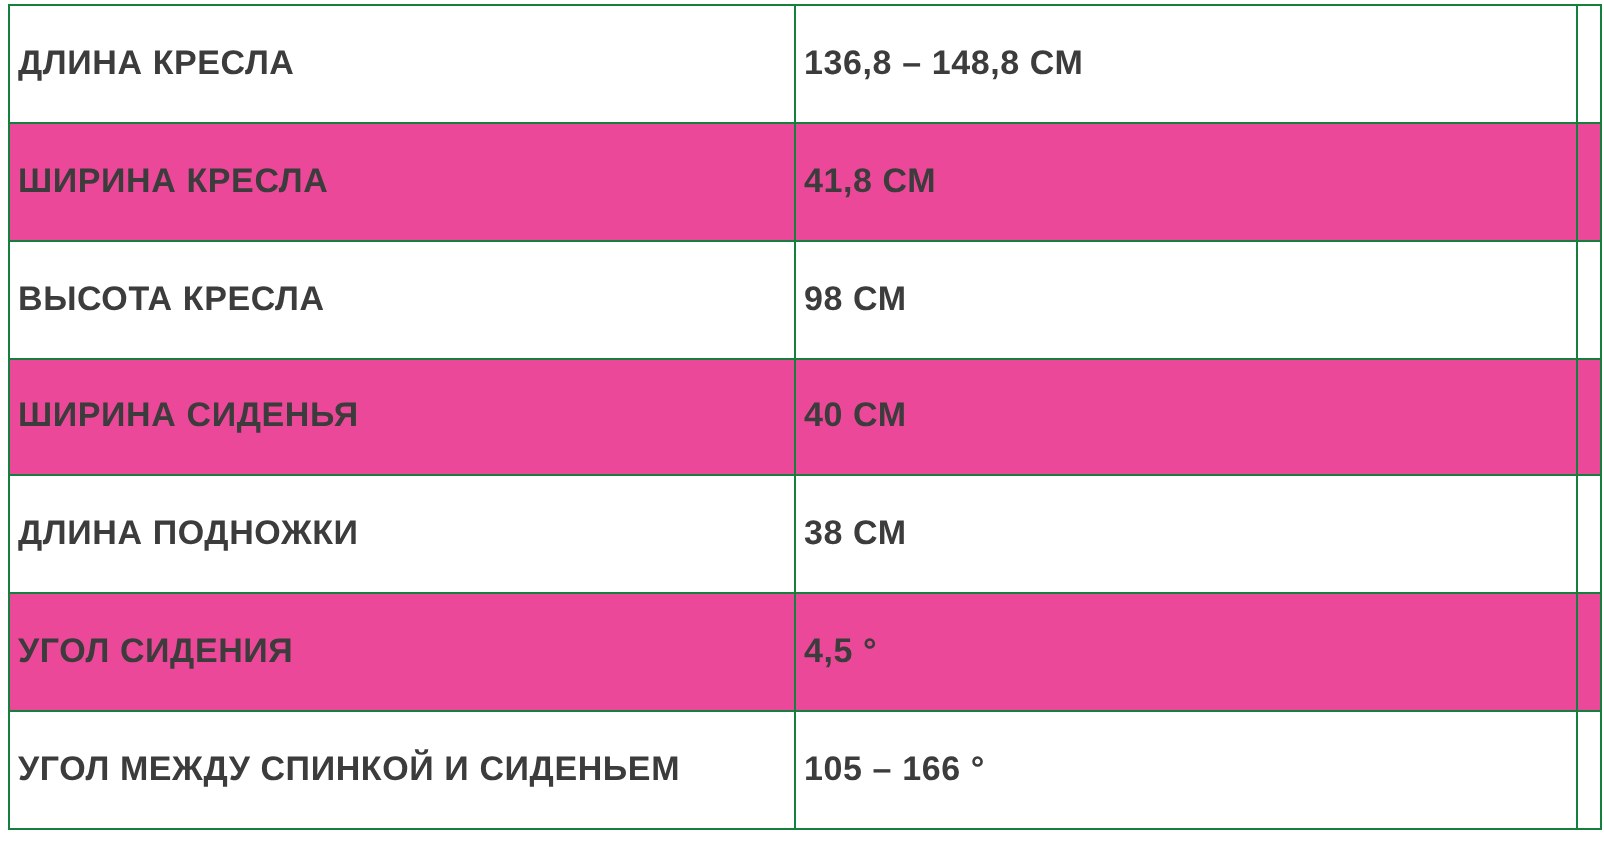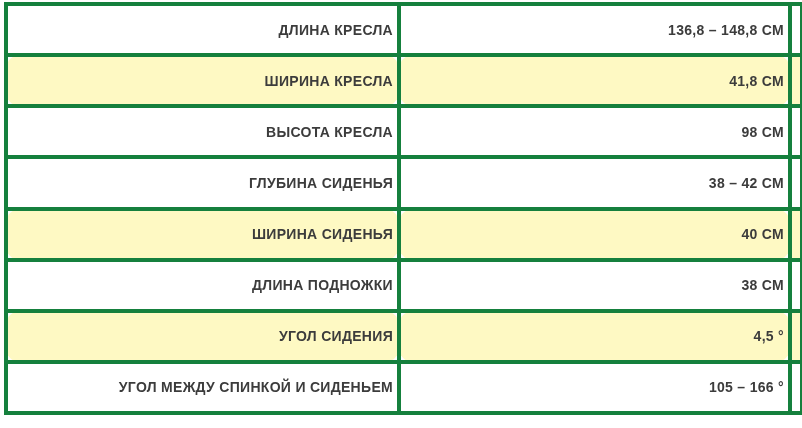--- a/index.html
+++ b/index.html
@@ -17,36 +17,35 @@
   table.specs {
     position: absolute;
     left: 4px;
     top: 2px;
     width: 796px;
     height: 413px;
     border-collapse: collapse;
     table-layout: fixed;
   }
   table.specs td {
-    border: 4px solid #15803d;
+    border: 1px solid #15803d;
     background: #ffffff;
-    text-align: right;
+    text-align: left;
     vertical-align: middle;
     padding: 0 4px;
-    font-size: 14px;
+    font-size: 17px;
     font-weight: bold;
     letter-spacing: 0.3px;
     color: #3c3c3c;
     text-transform: uppercase;
     white-space: nowrap;
     overflow: hidden;
   }
   table.specs tr.alt td {
-    background: #fef9c3;
-    border-radius: 14px;
+    background: #ec4899;
   }
   table.specs td.spacer {
     padding: 0;
   }
   col.c-param { width: 393px; }
   col.c-value { width: 391px; }
   col.c-spacer { width: 12px; }
 </style>
 </head>
 <body>
@@ -66,25 +65,20 @@
       <tr class="alt">
         <td>ШИРИНА КРЕСЛА</td>
         <td>41,8 см</td>
         <td class="spacer"></td>
       </tr>
       <tr>
         <td>ВЫСОТА КРЕСЛА</td>
         <td>98 см</td>
         <td class="spacer"></td>
       </tr>
-      <tr>
-        <td>ГЛУБИНА СИДЕНЬЯ</td>
-        <td>38 – 42 см</td>
-        <td class="spacer"></td>
-      </tr>
       <tr class="alt">
         <td>ШИРИНА СИДЕНЬЯ</td>
         <td>40 см</td>
         <td class="spacer"></td>
       </tr>
       <tr>
         <td>ДЛИНА ПОДНОЖКИ</td>
         <td>38 см</td>
         <td class="spacer"></td>
       </tr>

